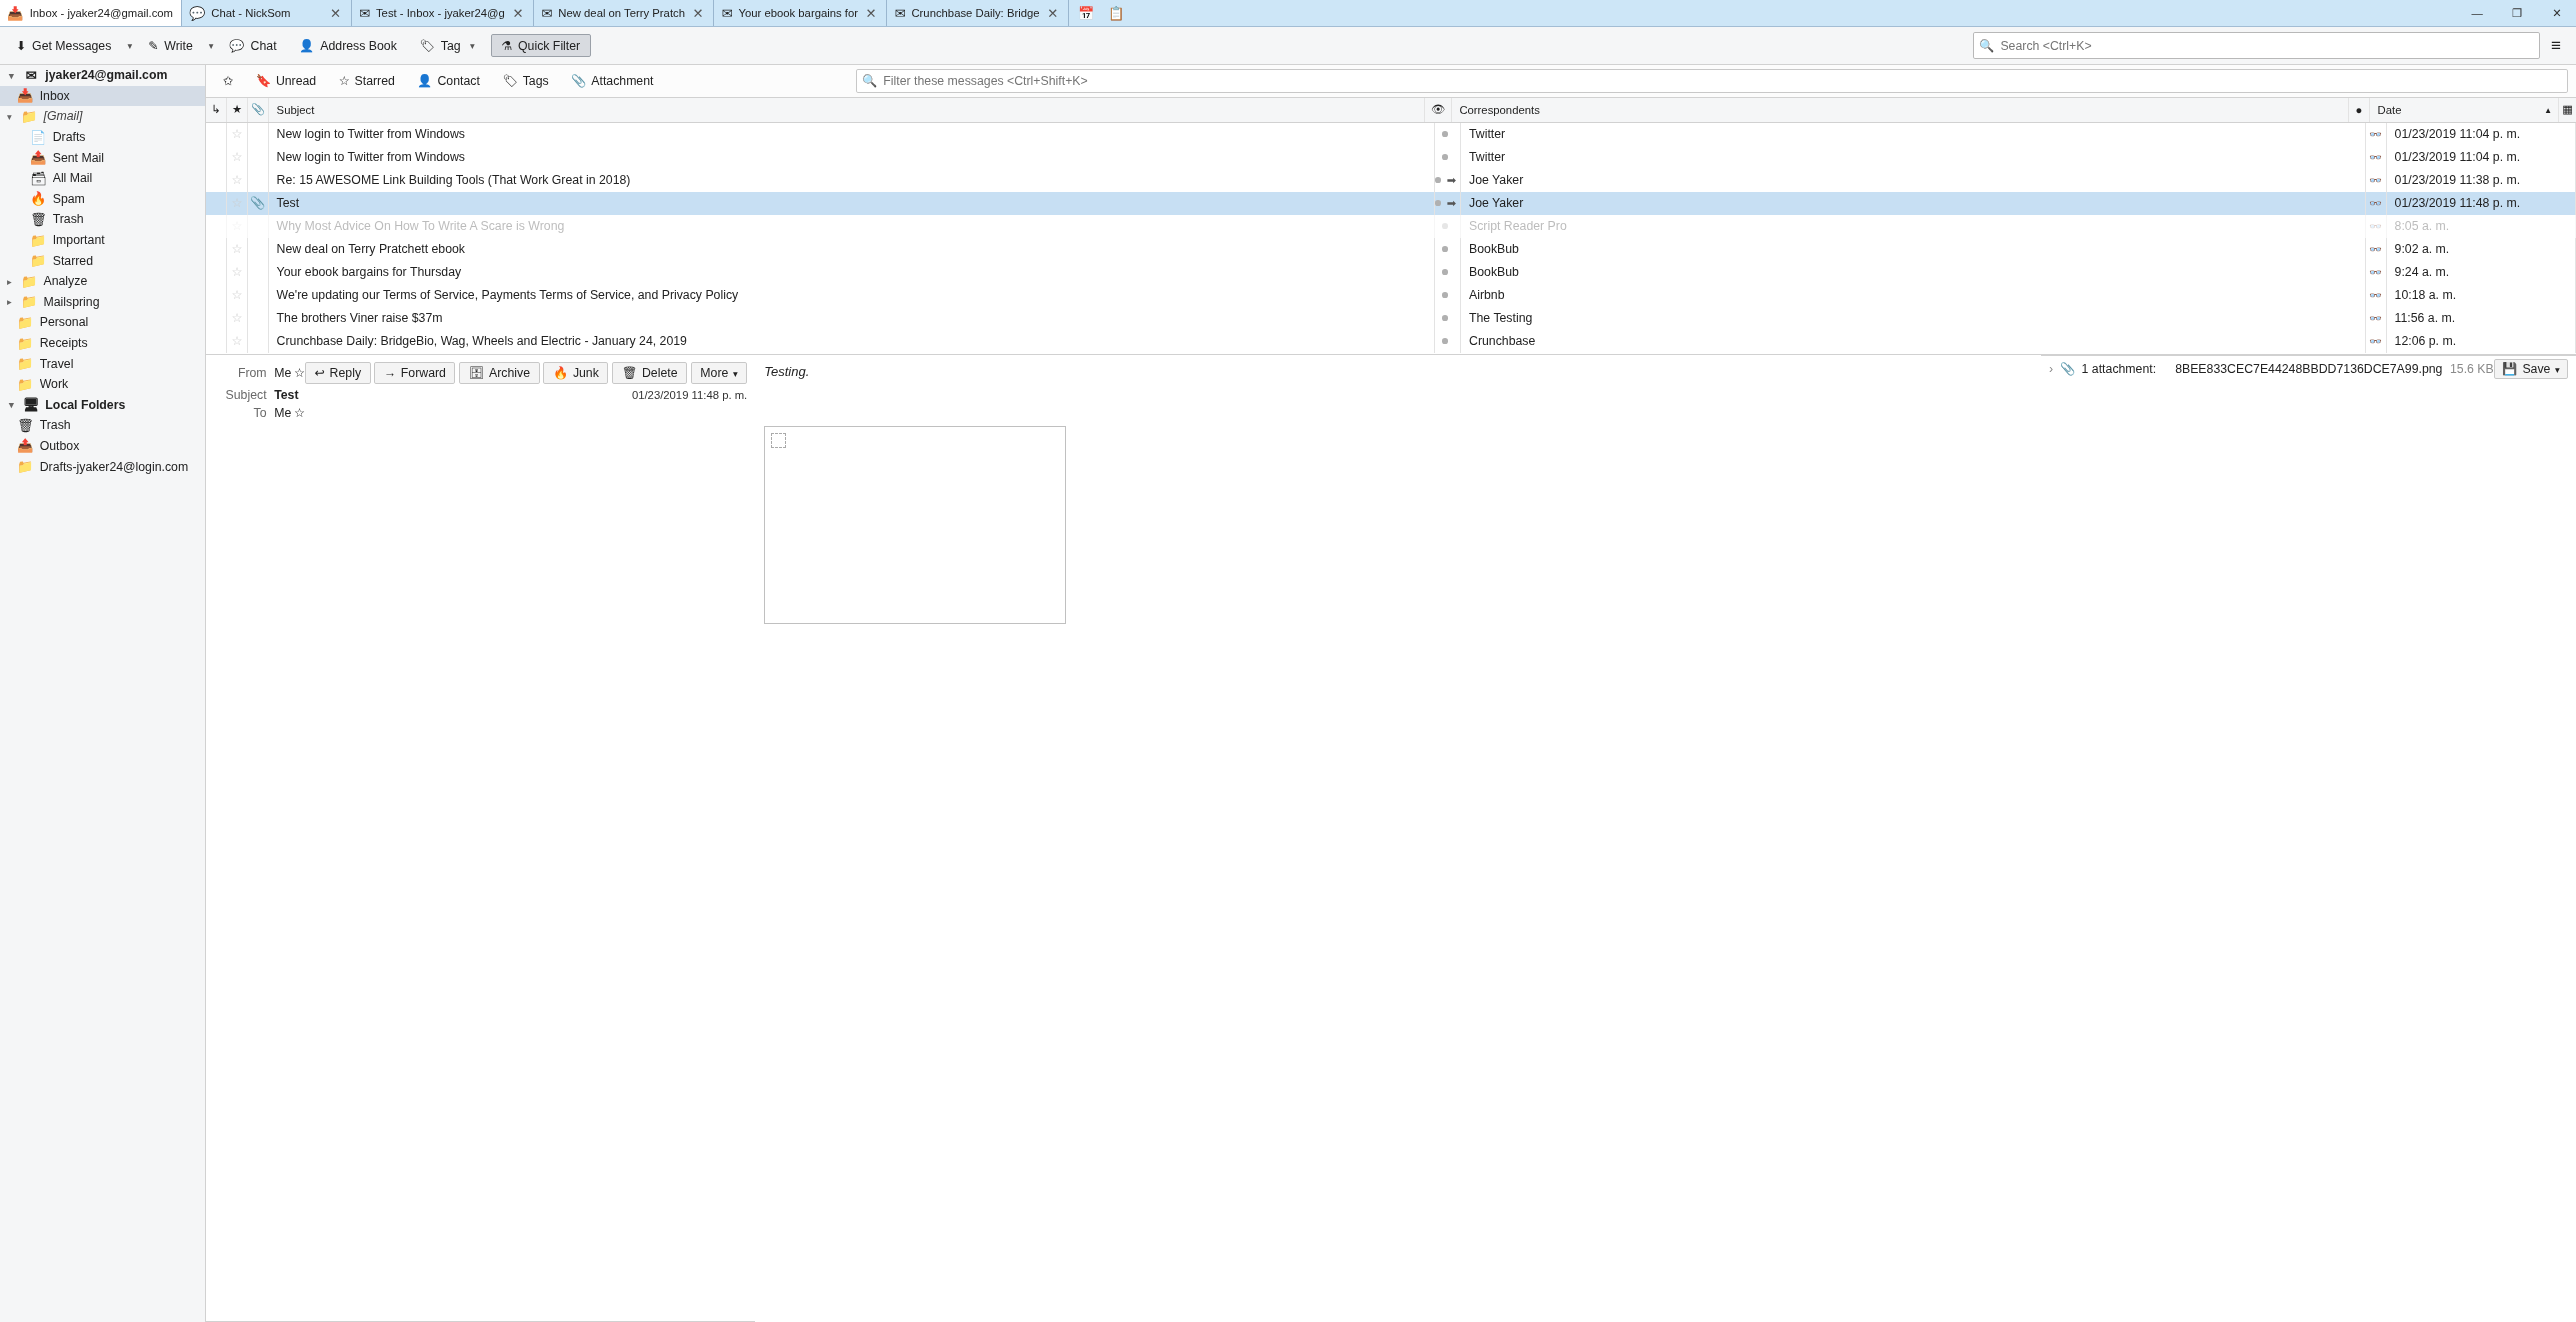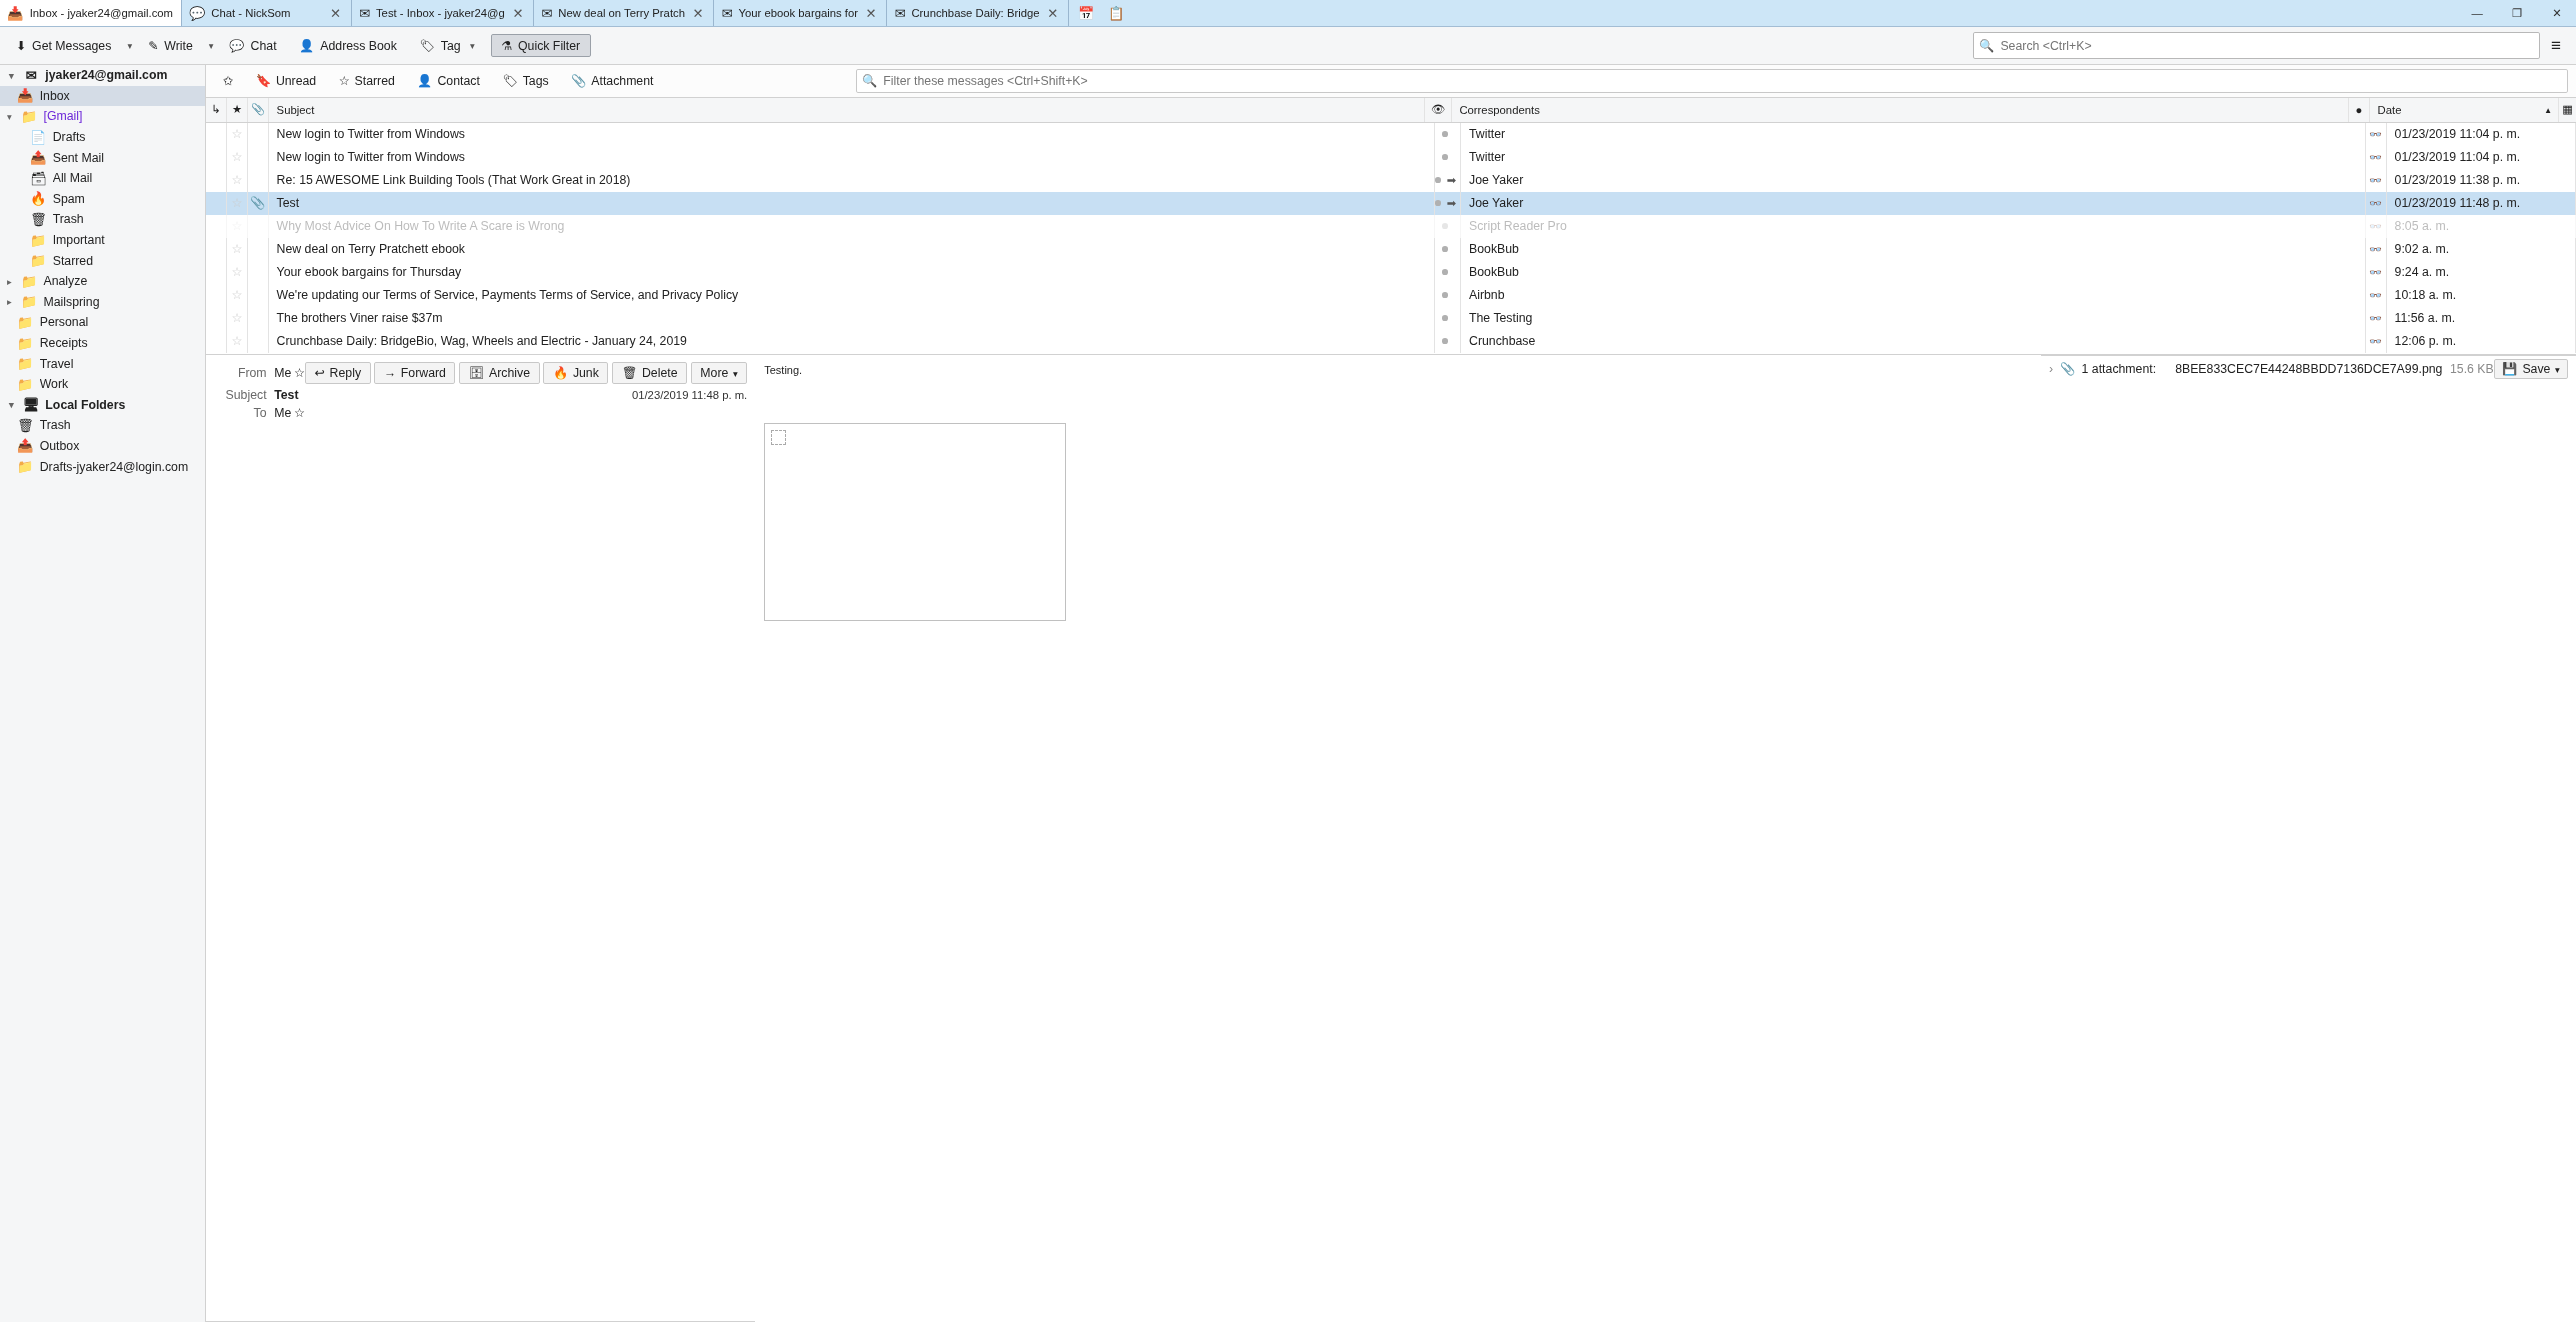--- a/index.html
+++ b/index.html
@@ -76,21 +76,21 @@
 .msg-hdr { border-bottom: 0.9px solid #d1d1d1; padding: 5.7px 7.6px; }
 .msg-hdr-row { display: flex; align-items: center; padding: 1.9px 0; }
 .hdr-lbl { width: 53px; text-align: right; color: #696969; font-size: 12.3px; margin-right: 7.6px; }
 .hdr-val { font-size: 12.3px; }
 .hdr-val.bold { font-weight: bold; }
 .hdr-actions { margin-left: auto; display: flex; gap: 3.8px; align-items: center; }
 .hdr-btn { display: flex; align-items: center; gap: 4.7px; padding: 2.8px 8.5px; border: 0.9px solid #c8c8c8; border-radius: 1.9px; background: #f4f4f4; cursor: pointer; font-size: 12.3px; }
 .hdr-date { margin-left: auto; font-size: 11.3px; color: #333; }
 
 
-.msg-body { flex: 1; overflow-y: scroll; padding: 9.4px; font-size: 11px; }
+.msg-body { flex: 1; overflow-y: scroll; padding: 9.4px; font-size: 13px; font-style: italic; }
 .att-box { width: 302px; height: 198px; border: 0.9px solid #c0c0c0; margin-top: 47px; padding: 5.7px; }
 .broken-img { width: 15px; height: 15px; display: inline-block; border: 0.9px dashed #aaa; position: relative; }
 
 
 .att-bar { display: flex; align-items: center; border-top: 0.9px solid #d1d1d1; padding: 3.8px 7.6px; height: 28px; font-size: 12.3px; }
 .att-size { color: #8a8a8a; margin-left: 7.6px; }
 .save-btn { margin-left: auto; display: flex; align-items: center; gap: 4.7px; padding: 1.9px 7.6px; border: 0.9px solid #c8c8c8; border-radius: 1.9px; background: #f4f4f4; cursor: pointer; }
 </style>
 </head>
 <body>
@@ -181,21 +181,21 @@
       <span class="tree-icon">✉</span>
       <span class="tree-label">jyaker24@gmail.com</span>
     </div>
     <div class="tree-item indent-1 selected">
       <span class="tree-icon">📥</span>
       <span class="tree-label">Inbox</span>
     </div>
     <div class="tree-item indent-1">
       <span class="tree-arrow" style="margin-left:-13.2px">▾</span>
       <span class="tree-icon" style="color:#d9a23a">📁</span>
-      <span class="tree-label" style="color:#6d28d9">[Gmail]</span>
+      <span class="tree-label" style="font-style:italic;color:#404040">[Gmail]</span>
     </div>
     <div class="tree-item indent-2">
       <span class="tree-icon">📄</span>
       <span class="tree-label">Drafts</span>
     </div>
     <div class="tree-item indent-2">
       <span class="tree-icon">📤</span>
       <span class="tree-label">Sent Mail</span>
     </div>
     <div class="tree-item indent-2">

